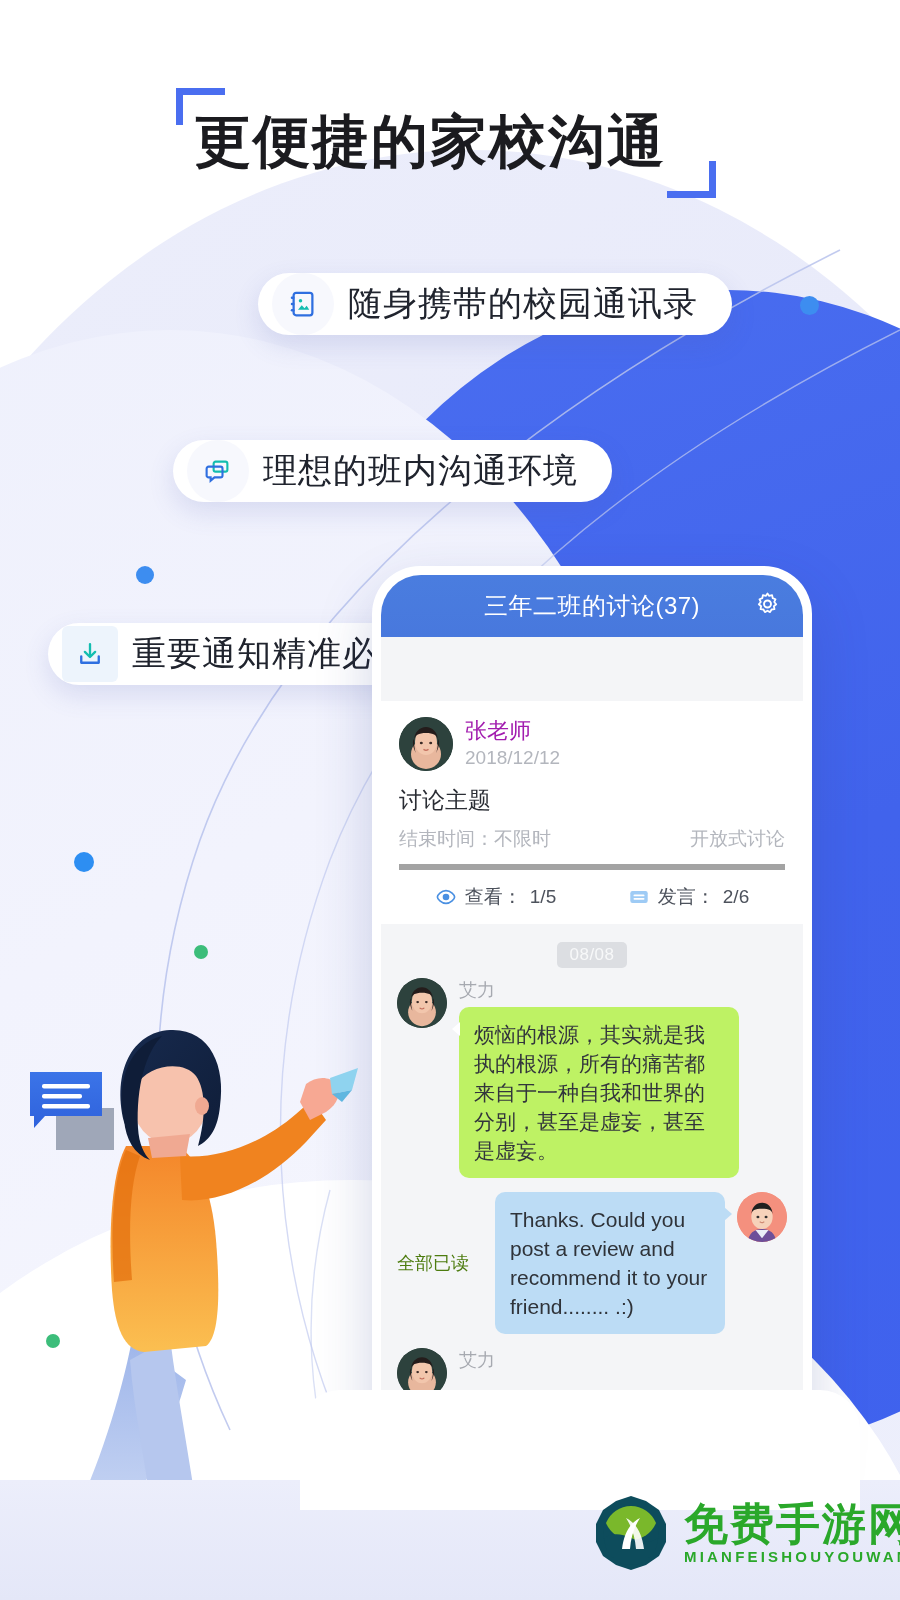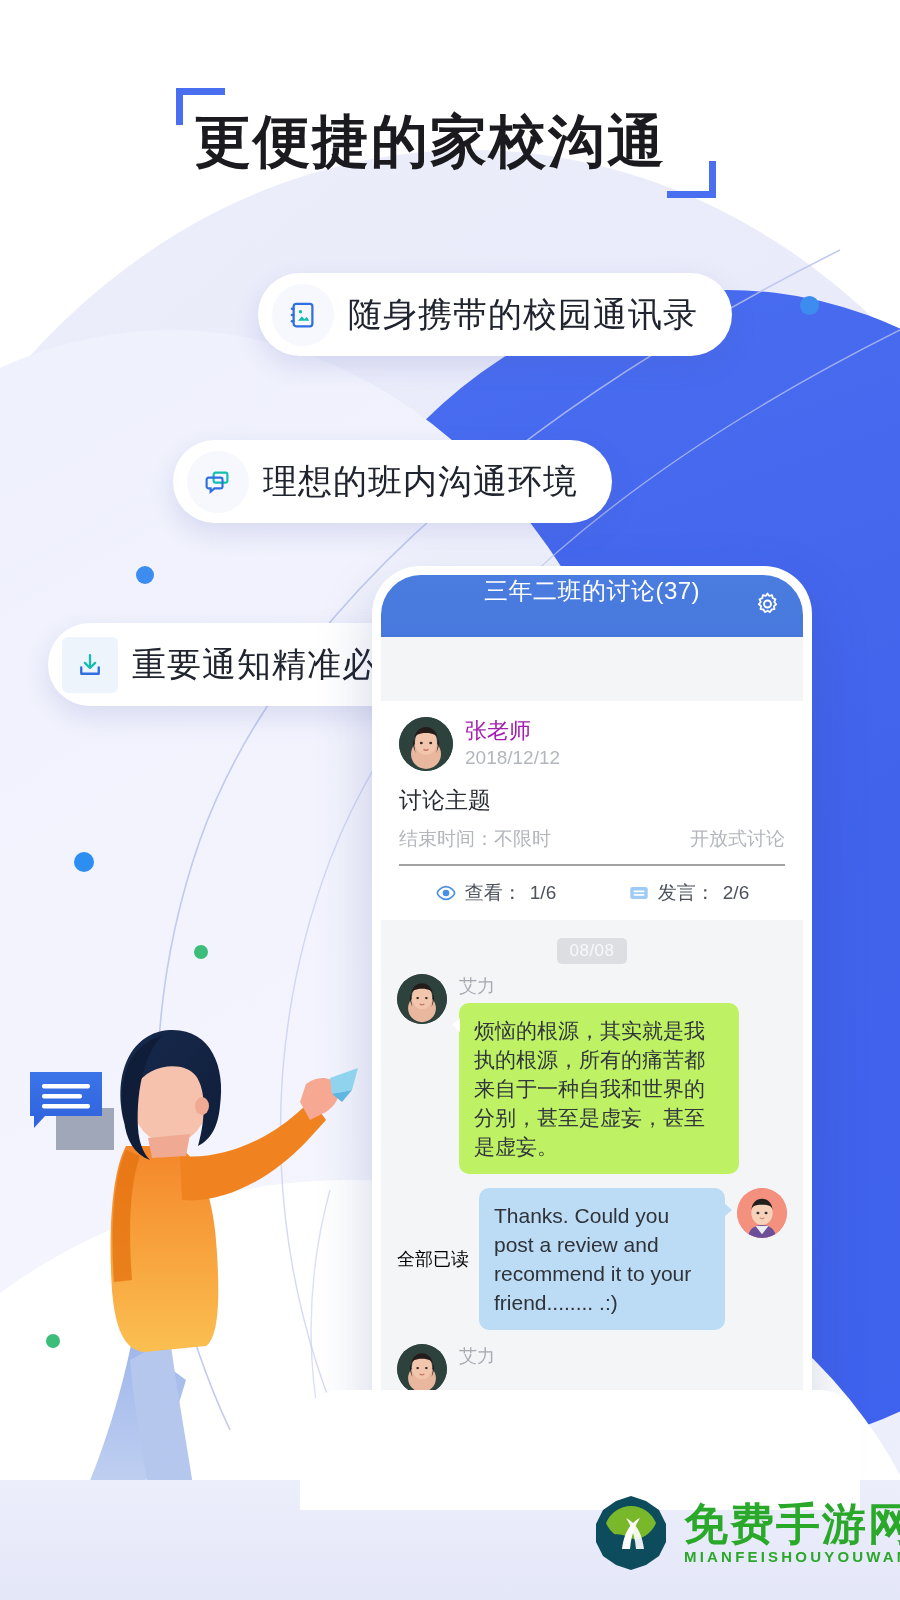--- a/index.html
+++ b/index.html
@@ -44,21 +44,21 @@
   .corner.br{right:0;bottom:0;width:42px;height:30px;border-right:7px solid #4a6ef0;border-bottom:7px solid #4a6ef0;}
   .headline{
     position:absolute;left:18px;top:14px;font-size:57px;line-height:80px;color:#1b1b1f;
     font-weight:700;letter-spacing:2px;white-space:nowrap;
     font-family:"Liberation Serif","DejaVu Serif",serif;
   }
 
   
   .pill{
     position:absolute;display:flex;align-items:center;background:#ffffff;border-radius:44px;
-    box-shadow:0 10px 26px rgba(80,96,180,.16);padding:0 34px 0 14px;height:83px;
+    box-shadow:0 10px 26px rgba(80,96,180,.16);padding:0 34px 0 14px;height:62px;
   }
   .pill-icon{
     width:62px;height:62px;border-radius:50%;background:#f7f8fd;display:flex;align-items:center;
     justify-content:center;margin-right:14px;flex:0 0 auto;
   }
   .pill-label{font-size:34px;color:#20242e;letter-spacing:1px;white-space:nowrap;font-weight:400;}
   #pill0{left:258px;top:273px;}
   #pill1{left:173px;top:440px;}
   #pill2{left:48px;top:623px;}
 
@@ -76,37 +76,37 @@
   .status-time{font-size:19px;font-weight:700;letter-spacing:.5px;}
   .status-right{display:flex;align-items:center;gap:8px;}
   .notch{
     position:absolute;left:50%;transform:translateX(-50%);top:-2px;width:206px;height:34px;
     background:#ffffff;border-radius:0 0 22px 22px;display:flex;align-items:center;justify-content:center;gap:36px;
   }
   .notch-cam{width:16px;height:16px;border-radius:50%;background:#a9adb4;}
   .notch-spk{width:52px;height:11px;border-radius:6px;background:#c9ccd2;}
   .nav-bar{
     height:62px;background:linear-gradient(180deg,#4a7ddf 0%,#4878dd 100%);
-    display:flex;justify-content:center;position:relative;
+    display:flex;align-items:center;justify-content:center;position:relative;
   }
   .nav-title{color:#ffffff;font-size:24px;letter-spacing:.5px;}
   .nav-gear{position:absolute;right:22px;top:50%;transform:translateY(-50%);}
 
   .thread{position:absolute;left:0;right:0;top:126px;bottom:72px;background:#f4f5f7;overflow:hidden;}
 
   .topic-card{background:#ffffff;margin:0;padding:16px 18px 0 18px;}
   .topic-head{display:flex;align-items:center;gap:12px;}
   .avatar{border-radius:50%;overflow:hidden;flex:0 0 auto;position:relative;}
   .av-teacher{background:#2d423d;}
   .av-girl{background:#2d423d;}
   .av-boy{background:#f4907e;}
   .topic-name{font-size:22px;color:#a21caf;line-height:26px;}
   .topic-date{font-size:19px;color:#b3b6bd;line-height:24px;margin-top:2px;}
   .topic-title{font-size:23px;color:#2a2d34;margin:14px 0 10px 0;}
-  .topic-meta{display:flex;justify-content:space-between;font-size:19px;color:#b3b6bd;padding-bottom:12px;border-bottom:2px solid #a3a3a3;}
+  .topic-meta{display:flex;justify-content:space-between;font-size:19px;color:#b3b6bd;padding-bottom:12px;border-bottom:6px solid #a3a3a3;}
   .topic-stats{display:flex;justify-content:space-around;padding:14px 0 14px 0;font-size:19px;color:#4d525c;}
   .stat{display:flex;align-items:center;gap:8px;}
 
   .divider{display:flex;justify-content:center;margin:18px 0 10px 0;}
   .divider span{background:#dcdee2;color:#f7f8f9;font-size:17px;border-radius:5px;padding:3px 12px;letter-spacing:.5px;}
 
   .row{display:flex;padding:0 16px;margin-bottom:14px;align-items:flex-start;}
   .row.right{justify-content:flex-end;}
   .msg-col{margin-left:12px;max-width:280px;}
   .sender{font-size:18px;color:#a6a9b0;margin-bottom:5px;}
@@ -117,21 +117,21 @@
   .bubble.in{background:#bef264;}
   .bubble.in:before{
     content:"";position:absolute;left:-7px;top:15px;width:0;height:0;
     border-top:7px solid transparent;border-bottom:7px solid transparent;border-right:8px solid #ffffff;
   }
   .bubble.out{background:#bcdcf5;color:#2f3339;}
   .bubble.out:after{
     content:"";position:absolute;right:-7px;top:15px;width:0;height:0;
     border-top:7px solid transparent;border-bottom:7px solid transparent;border-left:8px solid #bcdcf5;
   }
-  .readmark{font-size:18px;color:#000000;align-self:center;margin-right:10px;white-space:nowrap;}
+  .readmark{font-size:18px;color:#4d7c0f;align-self:center;margin-right:26px;white-space:nowrap;}
 
   .input-bar{
     position:absolute;left:0;right:0;bottom:0;height:72px;background:#f7f8f9;border-top:1px solid #e7e9ec;
     display:flex;align-items:center;gap:14px;padding:0 16px;
   }
   .circle-btn{width:36px;height:36px;border-radius:50%;border:1.6px solid #9a9ea6;display:flex;align-items:center;justify-content:center;flex:0 0 auto;}
   .text-input{flex:1;height:40px;border:1px solid #e4e6ea;border-radius:5px;background:#ffffff;}
 
   
   .illus{position:absolute;left:20px;top:960px;width:350px;height:640px;}
@@ -247,21 +247,21 @@
             <span>结束时间：不限时</span>
             <span>开放式讨论</span>
           </div>
           <div class="topic-stats">
             <div class="stat">
               <svg width="22" height="22" viewBox="0 0 24 24">
                 <path d="M12 5C6.8 5 2.6 10 2.6 12S6.8 19 12 19s9.4-5 9.4-7S17.2 5 12 5z" fill="none" stroke="#4a90e2" stroke-width="1.8"></path>
                 <circle cx="12" cy="12" r="3.6" fill="#4a90e2"></circle>
               </svg>
               <span>查看：</span>
-              <span>1/6</span>
+              <span>1/5</span>
             </div>
             <div class="stat">
               <svg width="22" height="22" viewBox="0 0 24 24">
                 <rect x="2.5" y="5.5" width="19" height="13" rx="2.4" fill="#9ecbf5"></rect>
                 <rect x="6" y="9.4" width="12" height="1.9" rx="1" fill="#fff"></rect>
                 <rect x="6" y="13" width="12" height="1.9" rx="1" fill="#fff"></rect>
               </svg>
               <span>发言：</span>
               <span>2/6</span>
             </div>

